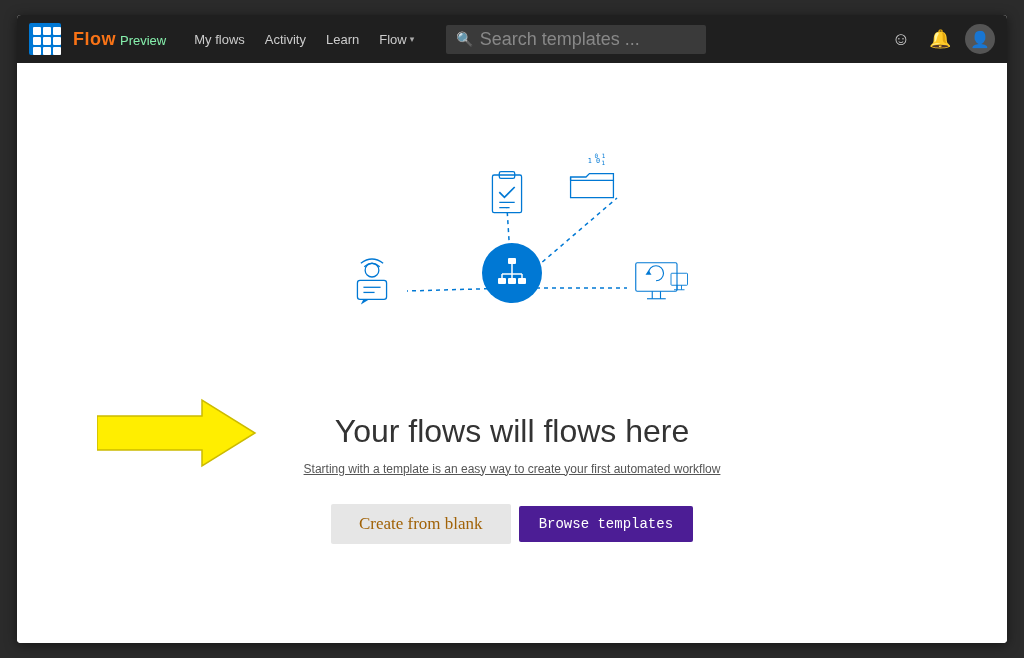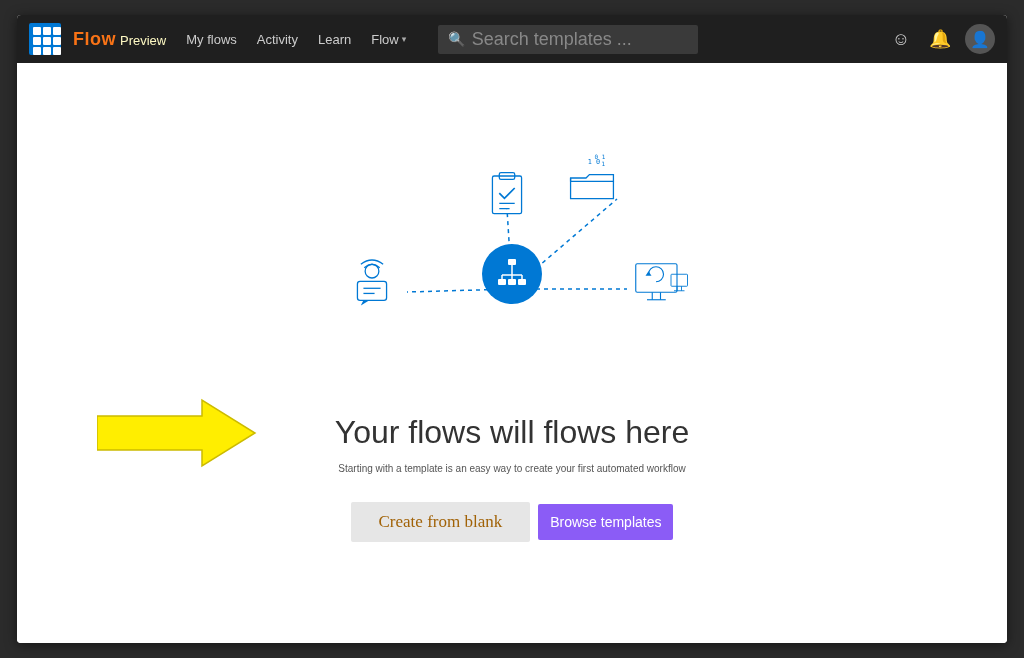--- a/index.html
+++ b/index.html
@@ -53,27 +53,28 @@
       align-items: baseline;
       gap: 4px;
     }
     .nav-brand-flow {
       color: #f97316;
       font-size: 18px;
       font-weight: 700;
       letter-spacing: 0.5px;
     }
     .nav-brand-preview {
-      color: #fef9c3;
+      color: #86efac;
       font-size: 13px;
     }
     .nav-links {
       display: flex;
       align-items: center;
       gap: 4px;
+      margin-left: 8px;
     }
     .nav-link {
       color: #ccc;
       font-size: 13px;
       padding: 4px 8px;
       cursor: pointer;
       border-radius: 2px;
       display: flex;
       align-items: center;
       gap: 3px;
@@ -191,49 +192,51 @@
 
     
     .heading {
       font-size: 32px;
       font-weight: 300;
       color: #333;
       margin-bottom: 12px;
       text-align: center;
     }
     .subtext {
-      font-size: 10px;
+      font-size: 12px;
       color: #555;
       text-align: left;
       margin-bottom: 28px;
+      text-decoration: underline;
     }
     
     .btn-row {
       display: flex;
       gap: 8px;
       align-items: center;
     }
     .btn-blank {
       background: #e6e6e6;
       color: #a16207;
       border: none;
       padding: 10px 28px;
       font-size: 17px;
       cursor: pointer;
       border-radius: 2px;
       font-family: Liberation Serif, serif;
     }
     .btn-browse {
-      background: #8b5cf6;
+      background: #4c1d95;
       color: #fff;
       border: none;
-      padding: 10px 12px;
+      padding: 10px 20px;
       font-size: 14px;
       cursor: pointer;
       border-radius: 2px;
+      font-family: Liberation Mono, monospace;
     }
     
     .yellow-arrow {
       position: absolute;
       left: 80px;
       top: 50%;
       transform: translateY(45px);
     }
     .yellow-arrow svg {
       width: 160px;

